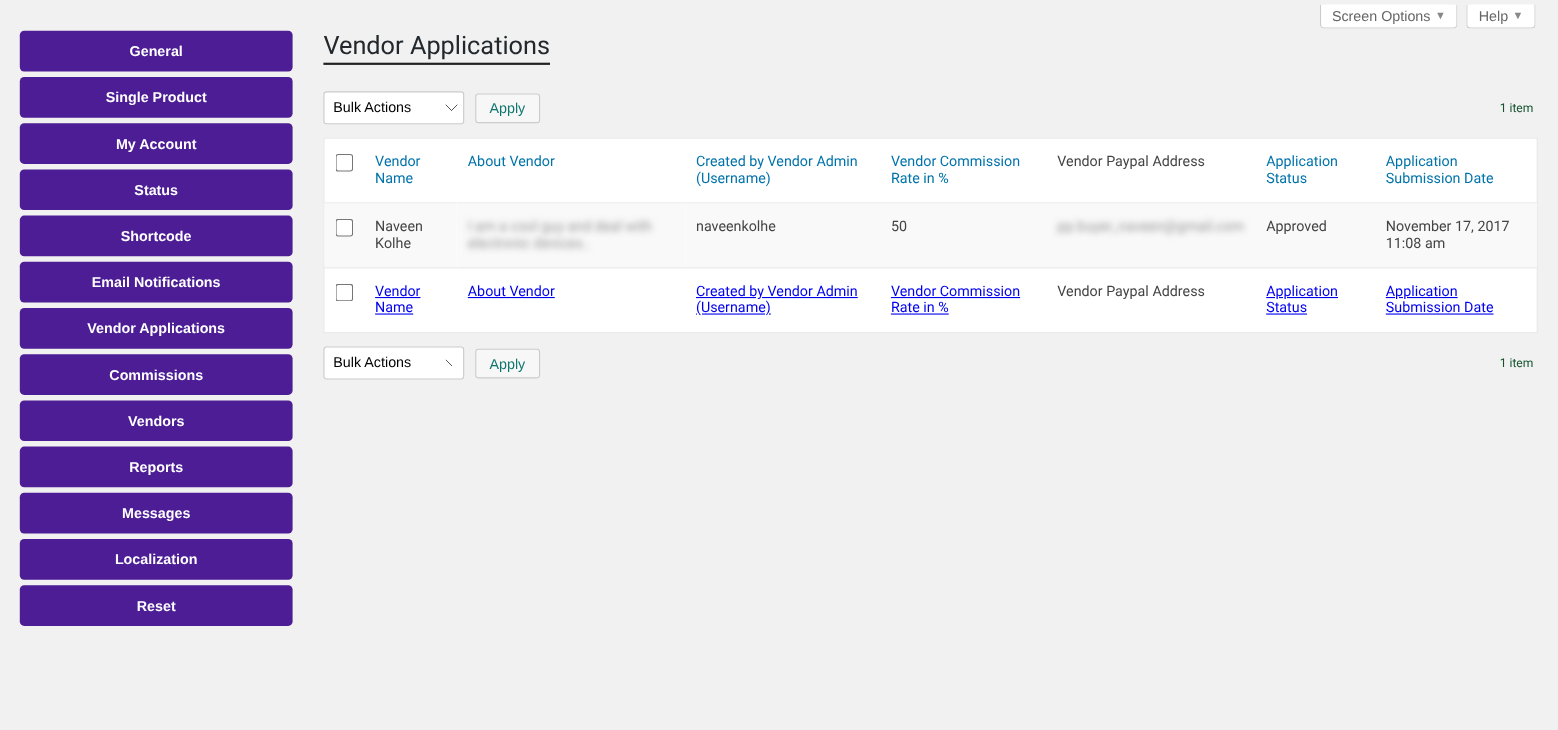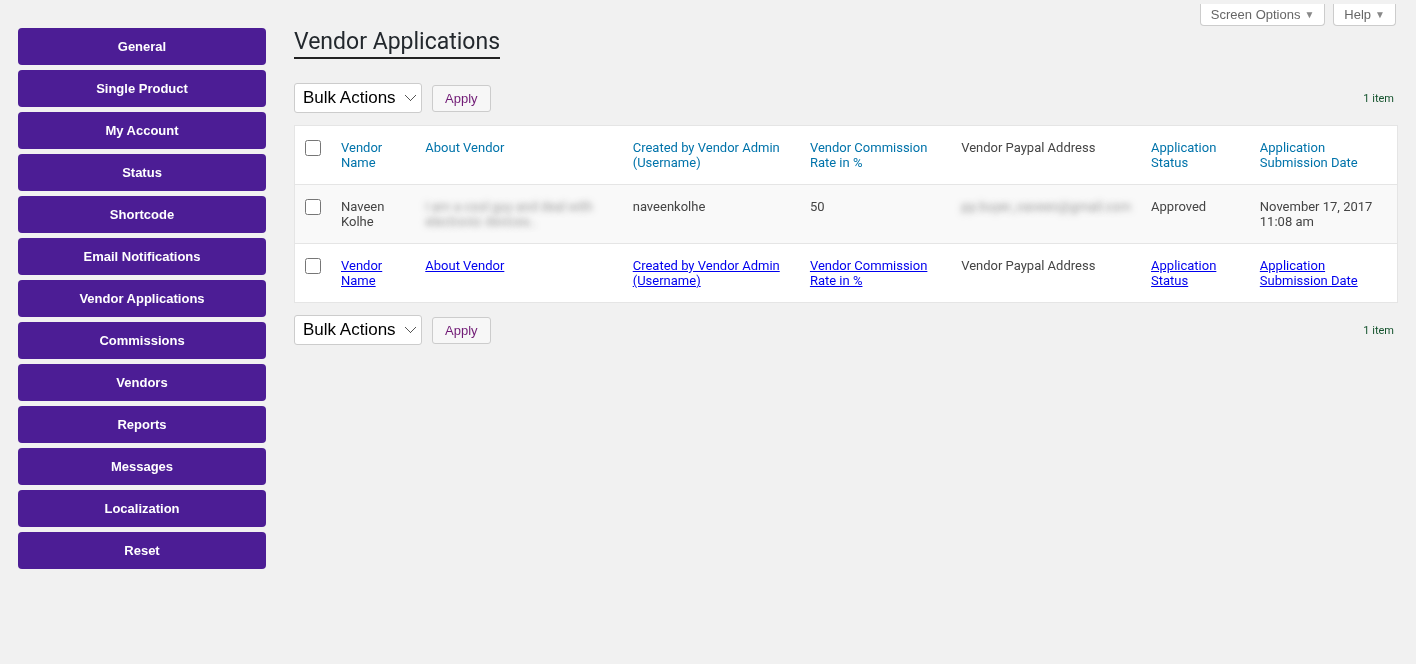--- a/index.html
+++ b/index.html
@@ -78,39 +78,39 @@
   .toolbar-right {
     margin-left: auto;
     color: #14532d;
     font-size: 11px;
     padding-right: 4px;
   }
   select.bulk {
     height: 30px;
     border: 1px solid #ccc;
     background: #fff;
-    font-size: 17px;
+    font-size: 13px;
     padding: 4px 24px 6px 8px;
     border-radius: 3px;
     appearance: none;
     -webkit-appearance: none;
     background-image:
       linear-gradient(45deg, transparent 48%, #555 48%, #555 52%, transparent 52%),
       linear-gradient(-45deg, transparent 48%, #555 48%, #555 52%, transparent 52%);
     background-position: right 10px center, right 5px center;
     background-size: 6px 6px, 6px 6px;
     background-repeat: no-repeat;
     min-width: 128px;
   }
   .btn {
     background: #f7f7f7;
     border: 1px solid #ccc;
     border-radius: 3px;
     padding: 5px 12px;
-    color: #701a75;
+    color: #0f766e;
     font-size: 13px;
     cursor: pointer;
   }
   .table {
     width: 100%;
     background: #fff;
     border: 1px solid #e5e5e5;
     border-collapse: separate;
     border-spacing: 0;
   }

